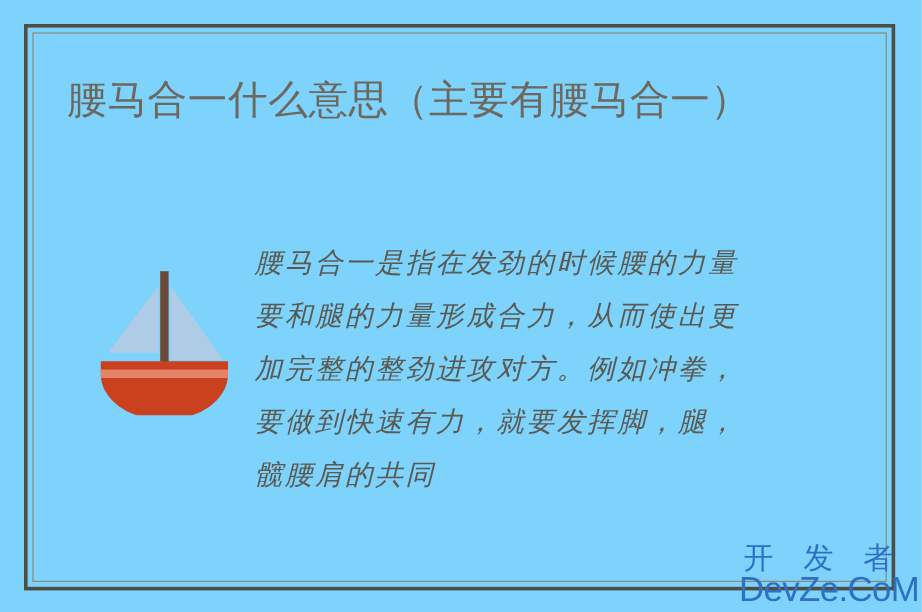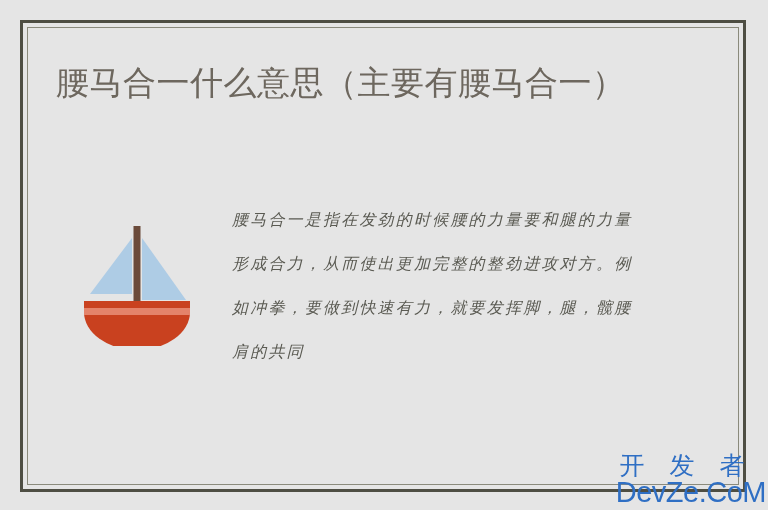--- a/index.html
+++ b/index.html
@@ -11,21 +11,21 @@
     height: 510px;
     background: #fdfcf4;
     font-family: "Liberation Sans", sans-serif;
     overflow: hidden;
   }
 
   #page {
     position: relative;
     width: 768px;
     height: 510px;
-    background: #e5e5e5;
+    background: #7dd3fc;
     box-sizing: border-box;
   }
 
   
   .frame-outer {
     position: absolute;
     left: 20px;
     top: 20px;
     right: 22px;
     bottom: 18px;
@@ -72,26 +72,26 @@
     left: 14px;
     top: 16px;
     width: 134px;
     height: 134px;
   }
   .boat-svg { display: block; width: 134px; height: 134px; }
 
   
   .body-text {
     position: absolute;
-    left: 176px;
+    left: 156px;
     top: 2px;
     width: 414px;
     font-family: "DejaVu Serif", "Liberation Serif", serif;
     font-style: italic;
-    font-size: 16px;
+    font-size: 23px;
     line-height: 44px;
     letter-spacing: 2.2px;
     color: #5a5a52;
     word-break: break-all;
     overflow: hidden;
     max-height: 222px;
   }
 
   
   .watermark {

